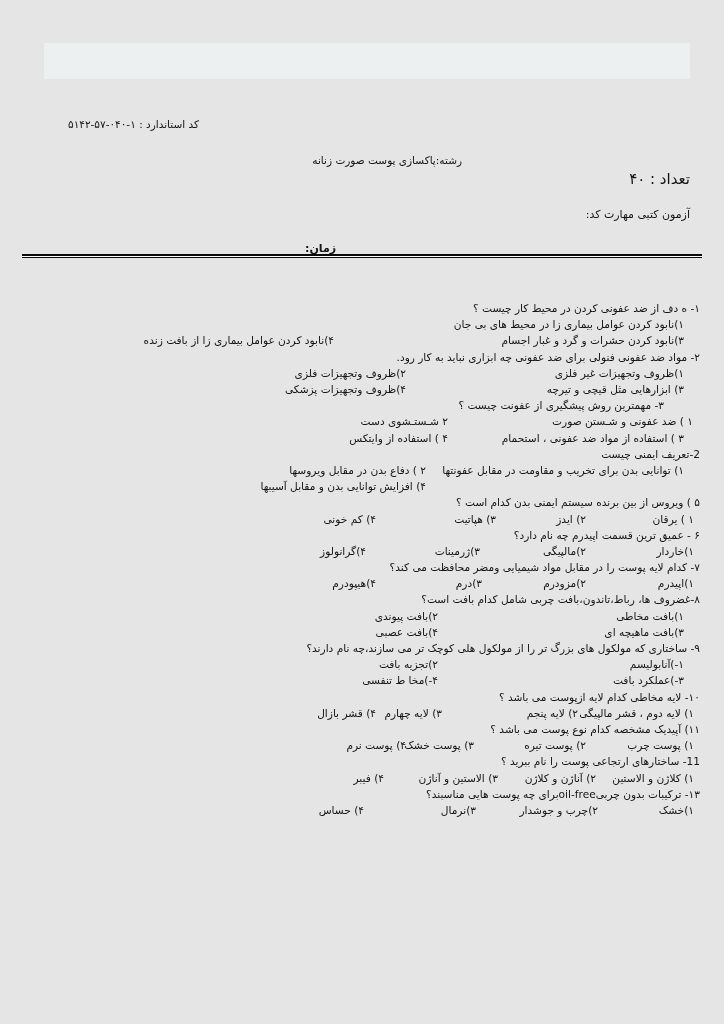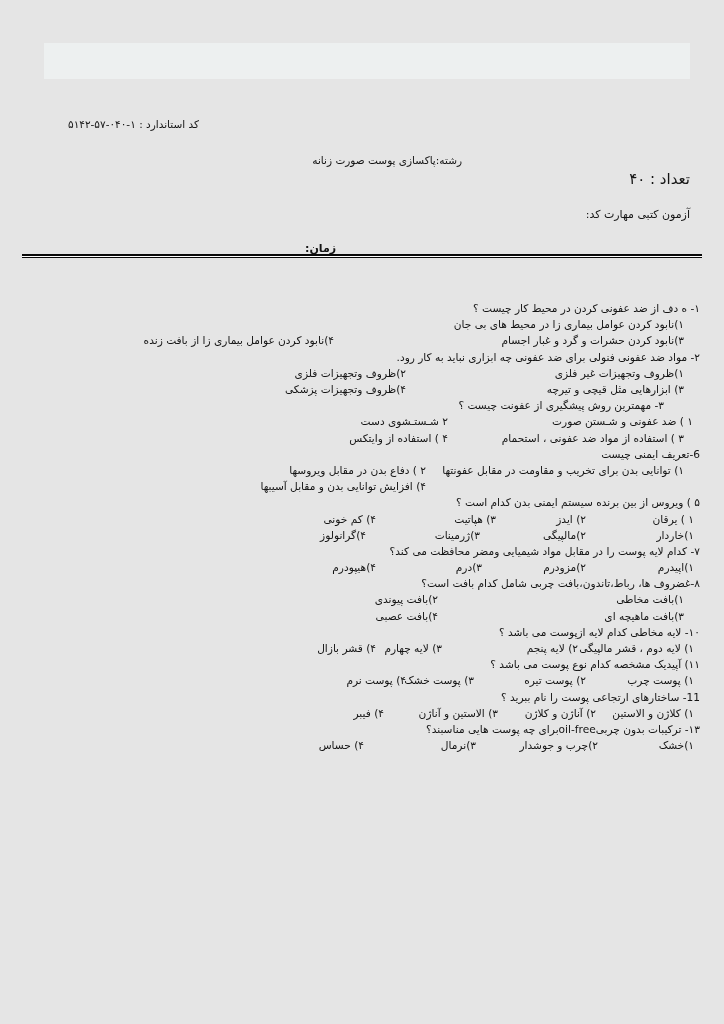--- a/index.html
+++ b/index.html
@@ -204,39 +204,40 @@
         <div class="opt-row">
           <span class="opt" style="right: 13px;">۱ ) ضد عفونی و شـستن صورت</span>
           <span class="opt" style="right: 258px;">۲  شـستـشوی دست</span>
         </div>
         <div class="opt-row">
           <span class="opt" style="right: 22px;">۳ ) استفاده از مواد ضد عفونی ، استحمام</span>
           <span class="opt" style="right: 258px;">۴ ) استفاده از وایتکس</span>
         </div>
       </div>
       <div class="q-block">
-        <div class="q-stem">6-تعریف ایمنی چیست</div>
+        <div class="q-stem">2-تعریف ایمنی چیست</div>
         <div class="opt-row">
           <span class="opt" style="right: 22px;">۱) توانایی  بدن برای تخریب و مقاومت در مقابل عفونتها</span>
           <span class="opt" style="right: 280px;">۲ ) دفاع بدن در مقابل ویروسها</span>
         </div>
         <div class="opt-row">
           <span class="opt" style="right: 280px;">۴) افزایش توانایی بدن و مقابل آسیبها</span>
         </div>
       </div>
       <div class="q-block">
         <div class="q-stem">۵ ) ویروس از بین برنده سیستم ایمنی بدن کدام است ؟</div>
         <div class="opt-row">
           <span class="opt" style="right: 12px;">۱ ) یرقان</span>
           <span class="opt" style="right: 120px;">۲) ایدز</span>
           <span class="opt" style="right: 210px;">۳) هپاتیت</span>
           <span class="opt" style="right: 330px;">۴) کم خونی</span>
         </div>
       </div>
       <div class="q-block">
+        <div class="q-stem" style="padding-right: 6px;">۶ - عمیق ترین قسمت اپیدرم چه نام دارد؟</div>
         <div class="opt-row">
           <span class="opt" style="right: 12px;">۱)خاردار</span>
           <span class="opt" style="right: 120px;">۲)مالپیگی</span>
           <span class="opt" style="right: 226px;">۳)ژرمینات</span>
           <span class="opt" style="right: 340px;">۴)گرانولوز</span>
         </div>
       </div>
       <div class="q-block">
         <div class="q-stem">۷- کدام لایه پوست را در مقابل مواد شیمیایی ومضر محافظت می کند؟</div>
         <div class="opt-row">
@@ -251,20 +252,31 @@
         <div class="opt-row">
           <span class="opt" style="right: 22px;">۱)بافت مخاطی</span>
           <span class="opt" style="right: 268px;">۲)بافت پیوندی</span>
         </div>
         <div class="opt-row">
           <span class="opt" style="right: 22px;">۳)بافت ماهیچه ای</span>
           <span class="opt" style="right: 268px;">۴)بافت عصبی</span>
         </div>
       </div>
       <div class="q-block">
+        <div class="q-stem" style="padding-right: 6px;">۹- ساختاری که مولکول های بزرگ تر را از مولکول هلی کوچک تر می سازند،چه نام دارند؟</div>
+        <div class="opt-row">
+          <span class="opt" style="right: 22px;">۱-)آنابولیسم</span>
+          <span class="opt" style="right: 268px;">۲)تجزیه بافت</span>
+        </div>
+        <div class="opt-row">
+          <span class="opt" style="right: 22px;">۳-)عملکرد بافت</span>
+          <span class="opt" style="right: 268px;">۴-)مخا ط تنفسی</span>
+        </div>
+      </div>
+      <div class="q-block">
         <div class="q-stem">۱۰- لایه مخاطی کدام لایه ازپوست می باشد ؟</div>
         <div class="opt-row">
           <span class="opt" style="right: 12px;">۱) لایه دوم ، قشر مالپیگی</span>
           <span class="opt" style="right: 128px;">۲) لایه پنجم</span>
           <span class="opt" style="right: 264px;">۳) لایه چهارم</span>
           <span class="opt" style="right: 330px;">۴) قشر بازال</span>
         </div>
       </div>
       <div class="q-block">
         <div class="q-stem">۱۱) آپیدیک مشخصه کدام نوع پوست می باشد ؟</div>

